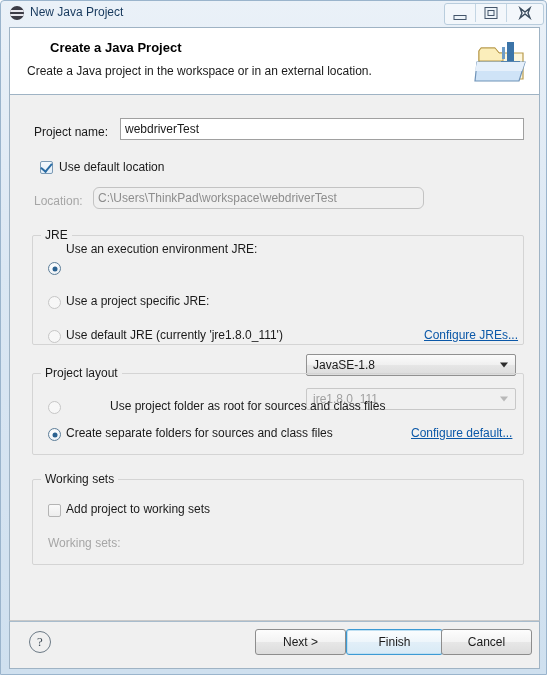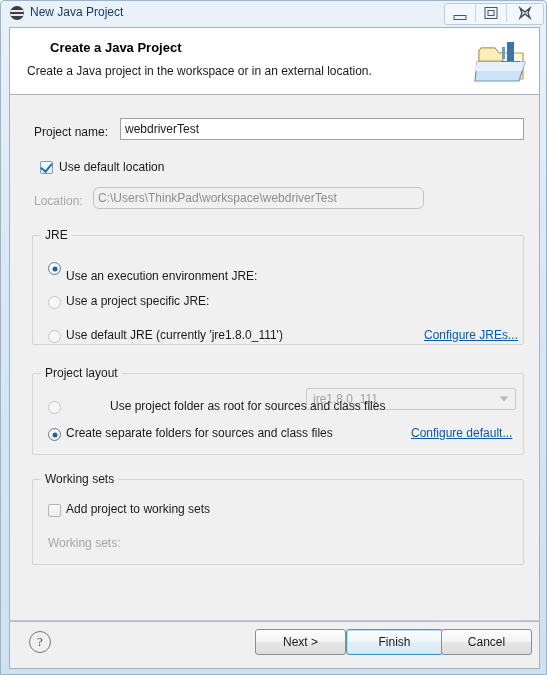--- a/index.html
+++ b/index.html
@@ -391,21 +391,25 @@
 
     <div class="label disabled" style="left:24px; top:99px;">Location:</div>
     <div class="textfield disabled" style="left:83px; top:92px; width:331px;border-radius:6px;">C:\Users\ThinkPad\workspace\webdriverTest</div>
 
     <div class="group" style="left:22px; top:140px; width:492px; height:110px;padding-left:8px;">
       <div class="group-title">JRE</div>
     </div>
     <div class="radio selected" style="left:38px; top:167px;">
       <div class="dot"></div>
     </div>
-    <div class="label" style="left:56px; top:174px;">Use an execution environment JRE:</div>
+    <div class="label" style="left:56px; top:147px;">Use an execution environment JRE:</div>
+    <div class="combo" style="left:296px; top:259px; width:210px;">
+      <span>JavaSE-1.8</span>
+      <span class="arrow"></span>
+    </div>
 
     <div class="radio disabled" style="left:38px; top:201px;"></div>
     <div class="label" style="left:56px; top:199px;">Use a project specific JRE:</div>
     <div class="combo disabled" style="left:296px; top:293px; width:210px;">
       <span>jre1.8.0_111</span>
       <span class="arrow"></span>
     </div>
 
     <div class="radio disabled" style="left:38px; top:235px;"></div>
     <div class="label" style="left:56px; top:233px;">Use default JRE (currently 'jre1.8.0_111')</div>

